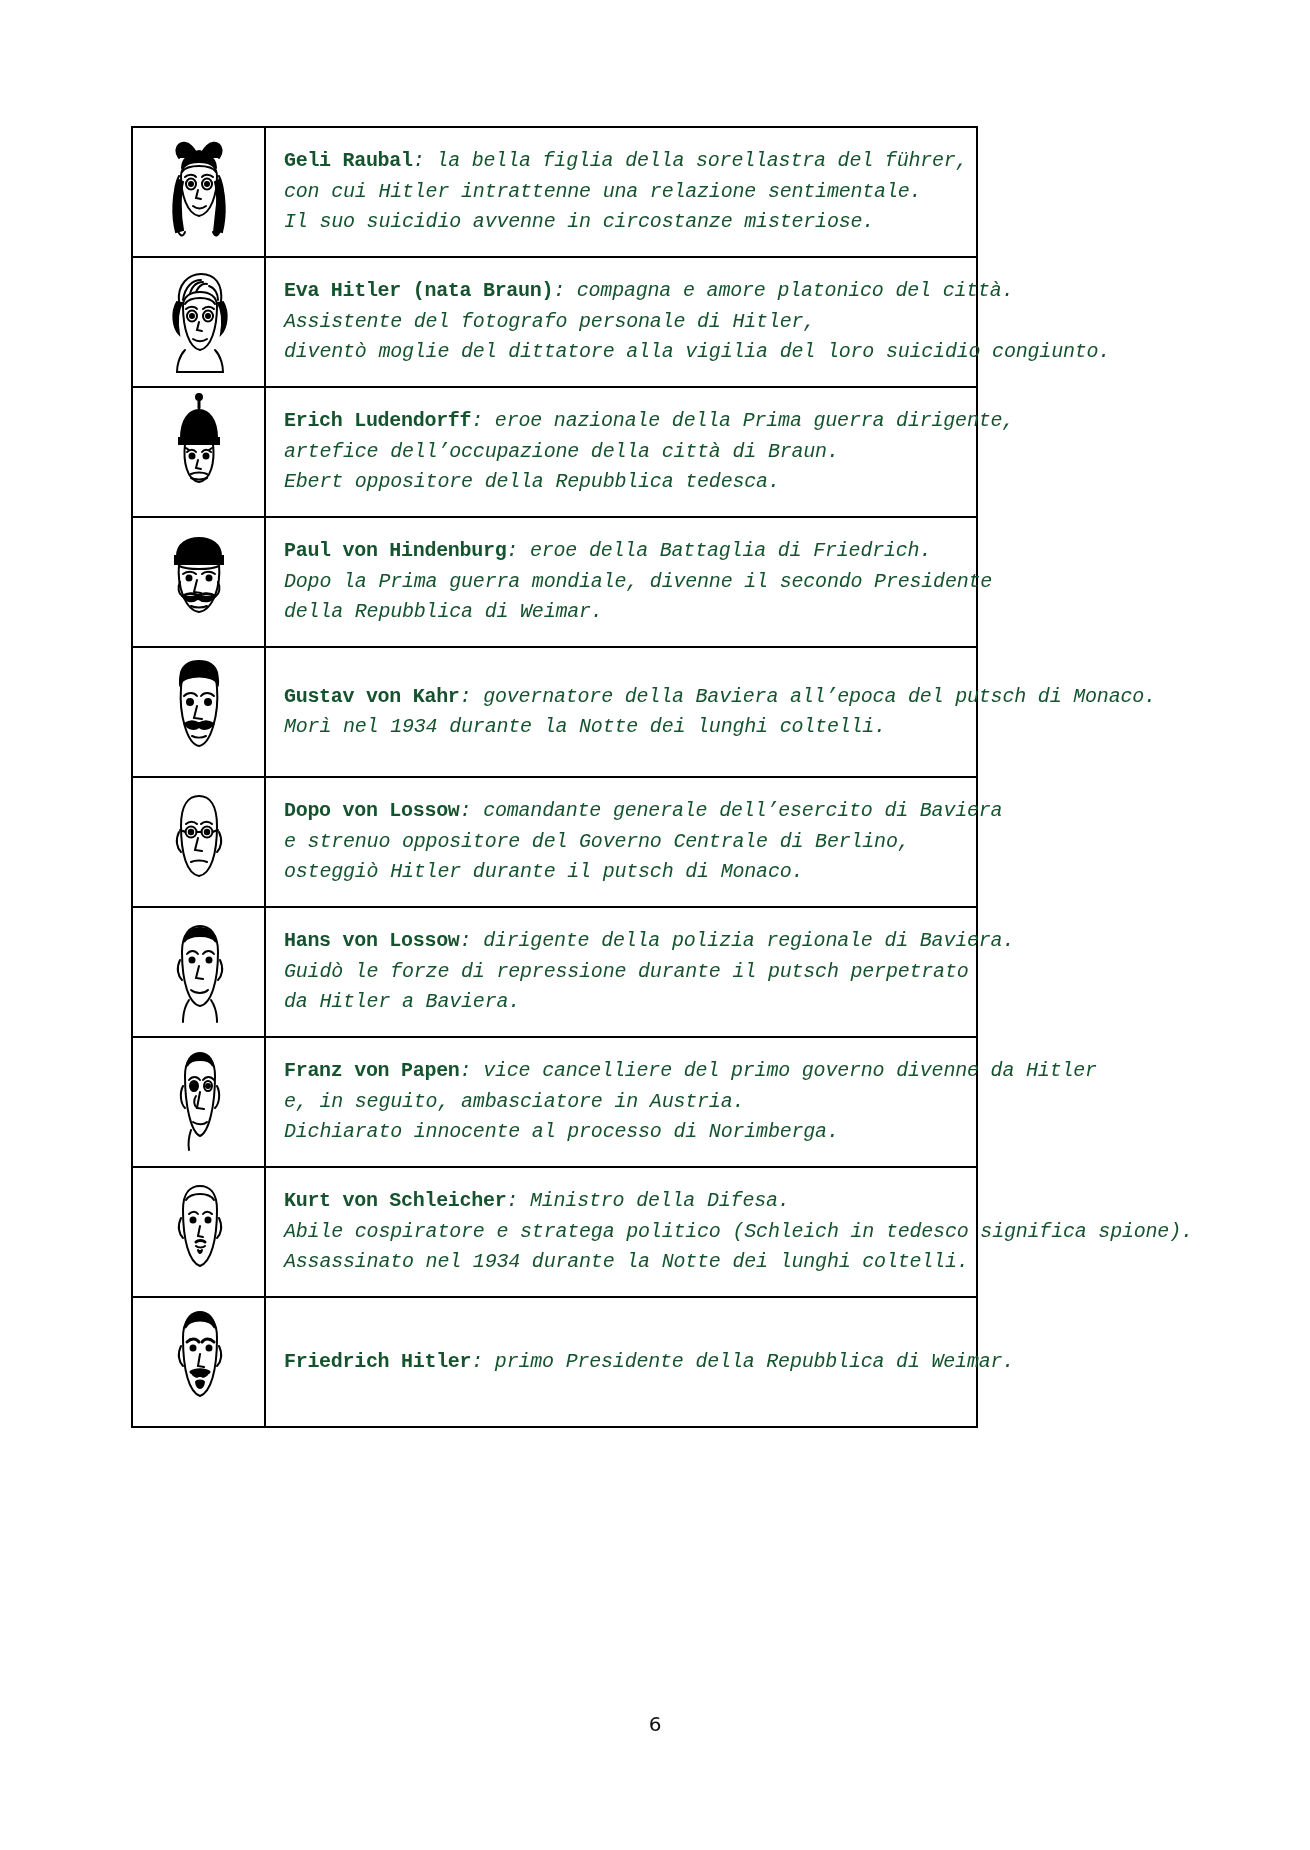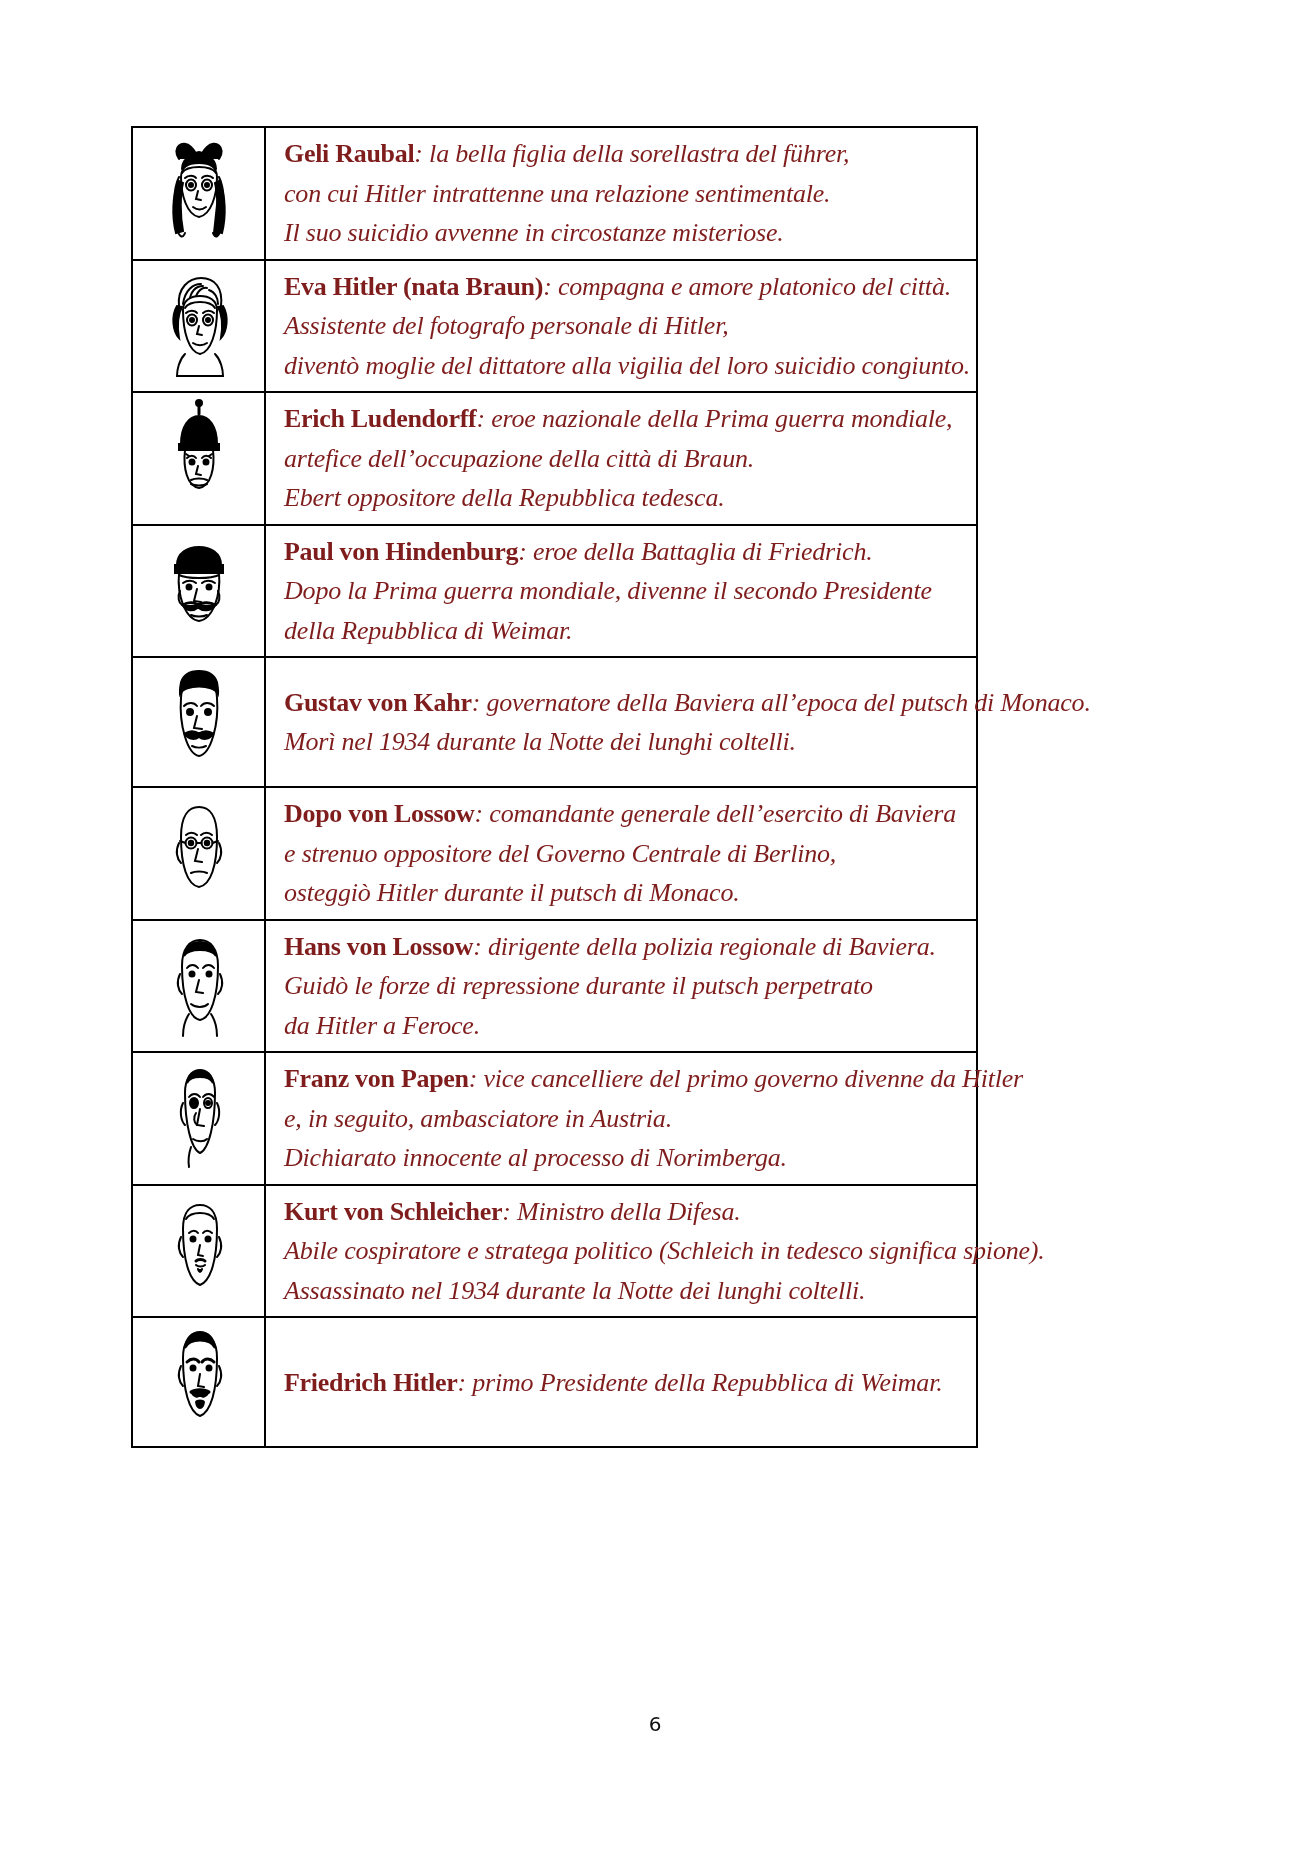--- a/index.html
+++ b/index.html
@@ -38,24 +38,24 @@
     width: 133px;
     padding: 4px 2px;
     text-align: center;
     vertical-align: middle;
   }
   table.people td.desc {
     padding: 6px 16px 6px 18px;
     vertical-align: middle;
   }
   .lines {
-    font-family: Liberation Serif, serif;
-    font-size: 26px;
+    font-family: Liberation Mono, monospace;
+    font-size: 20px;
     line-height: 1.52;
-    color: #7f1d1d;
+    color: #14532d;
     letter-spacing: -0.2px;
   }
   .lines .ln { white-space: nowrap; }
   .nm {
     font-weight: bold;
     letter-spacing: -0.3px;
   }
   .it { font-style: italic; }
   .bodytext { font-style: italic; }
 
@@ -161,21 +161,21 @@
   <circle cx="57" cy="64" r="2.5" fill="#000"></circle>
   <path d="M49 68 L47 76 L52 77"></path>
   <path d="M42 82 C46 80 54 80 58 82"></path>
   <path d="M42 86 C46 88 54 88 58 86"></path>
   <path d="M37 56 L40 58 M60 58 L63 56"></path>
  </g>
 </svg>
             </td>
             <td class="desc">
               <div class="lines">
-                <div class="ln"><span class="nm">Erich Ludendorff</span><span class="bodytext">: eroe nazionale della Prima guerra mondiale,</span></div>
+                <div class="ln"><span class="nm">Erich Ludendorff</span><span class="bodytext">: eroe nazionale della Prima guerra dirigente,</span></div>
                 <div class="ln"><span class="bodytext">artefice dell’occupazione della città di Braun.</span></div>
                 <div class="ln"><span class="bodytext">Ebert oppositore della Repubblica tedesca.</span></div>
               </div>
             </td>
           </tr>
           <tr>
             <td class="portrait">
               <svg viewBox="0 0 100 120" width="100" height="120">
  <g fill="none" stroke="#000" stroke-width="2" stroke-linecap="round">
   <path d="M28 34 C28 22 38 16 50 16 C62 16 72 22 72 34 Z" fill="#000"></path>
@@ -273,21 +273,21 @@
   <path d="M71 48 C75 56 73 64 69 68"></path>
   <path d="M40 88 C36 94 34 102 34 110"></path>
   <path d="M62 88 C66 94 68 102 68 110"></path>
  </g>
 </svg>
             </td>
             <td class="desc">
               <div class="lines">
                 <div class="ln"><span class="nm">Hans von Lossow</span><span class="bodytext">: dirigente della polizia regionale di Baviera.</span></div>
                 <div class="ln"><span class="bodytext">Guidò le forze di repressione durante il </span><span class="bodytext it">putsch</span><span class="bodytext"> perpetrato</span></div>
-                <div class="ln"><span class="bodytext">da Hitler a Feroce.</span></div>
+                <div class="ln"><span class="bodytext">da Hitler a Baviera.</span></div>
               </div>
             </td>
           </tr>
           <tr>
             <td class="portrait">
               <svg viewBox="0 0 100 120" width="100" height="120">
  <g fill="none" stroke="#000" stroke-width="2" stroke-linecap="round">
   <path d="M36 34 C36 18 43 12 51 12 C59 12 66 18 66 34 C66 64 60 90 51 94 C42 90 36 64 36 34 Z" fill="#fff"></path>
   <path d="M38 24 C42 16 60 16 64 24 C63 16 58 11 51 11 C44 11 39 16 38 24 Z" fill="#000"></path>
   <path d="M40 38 C43 34 48 34 51 38"></path>

